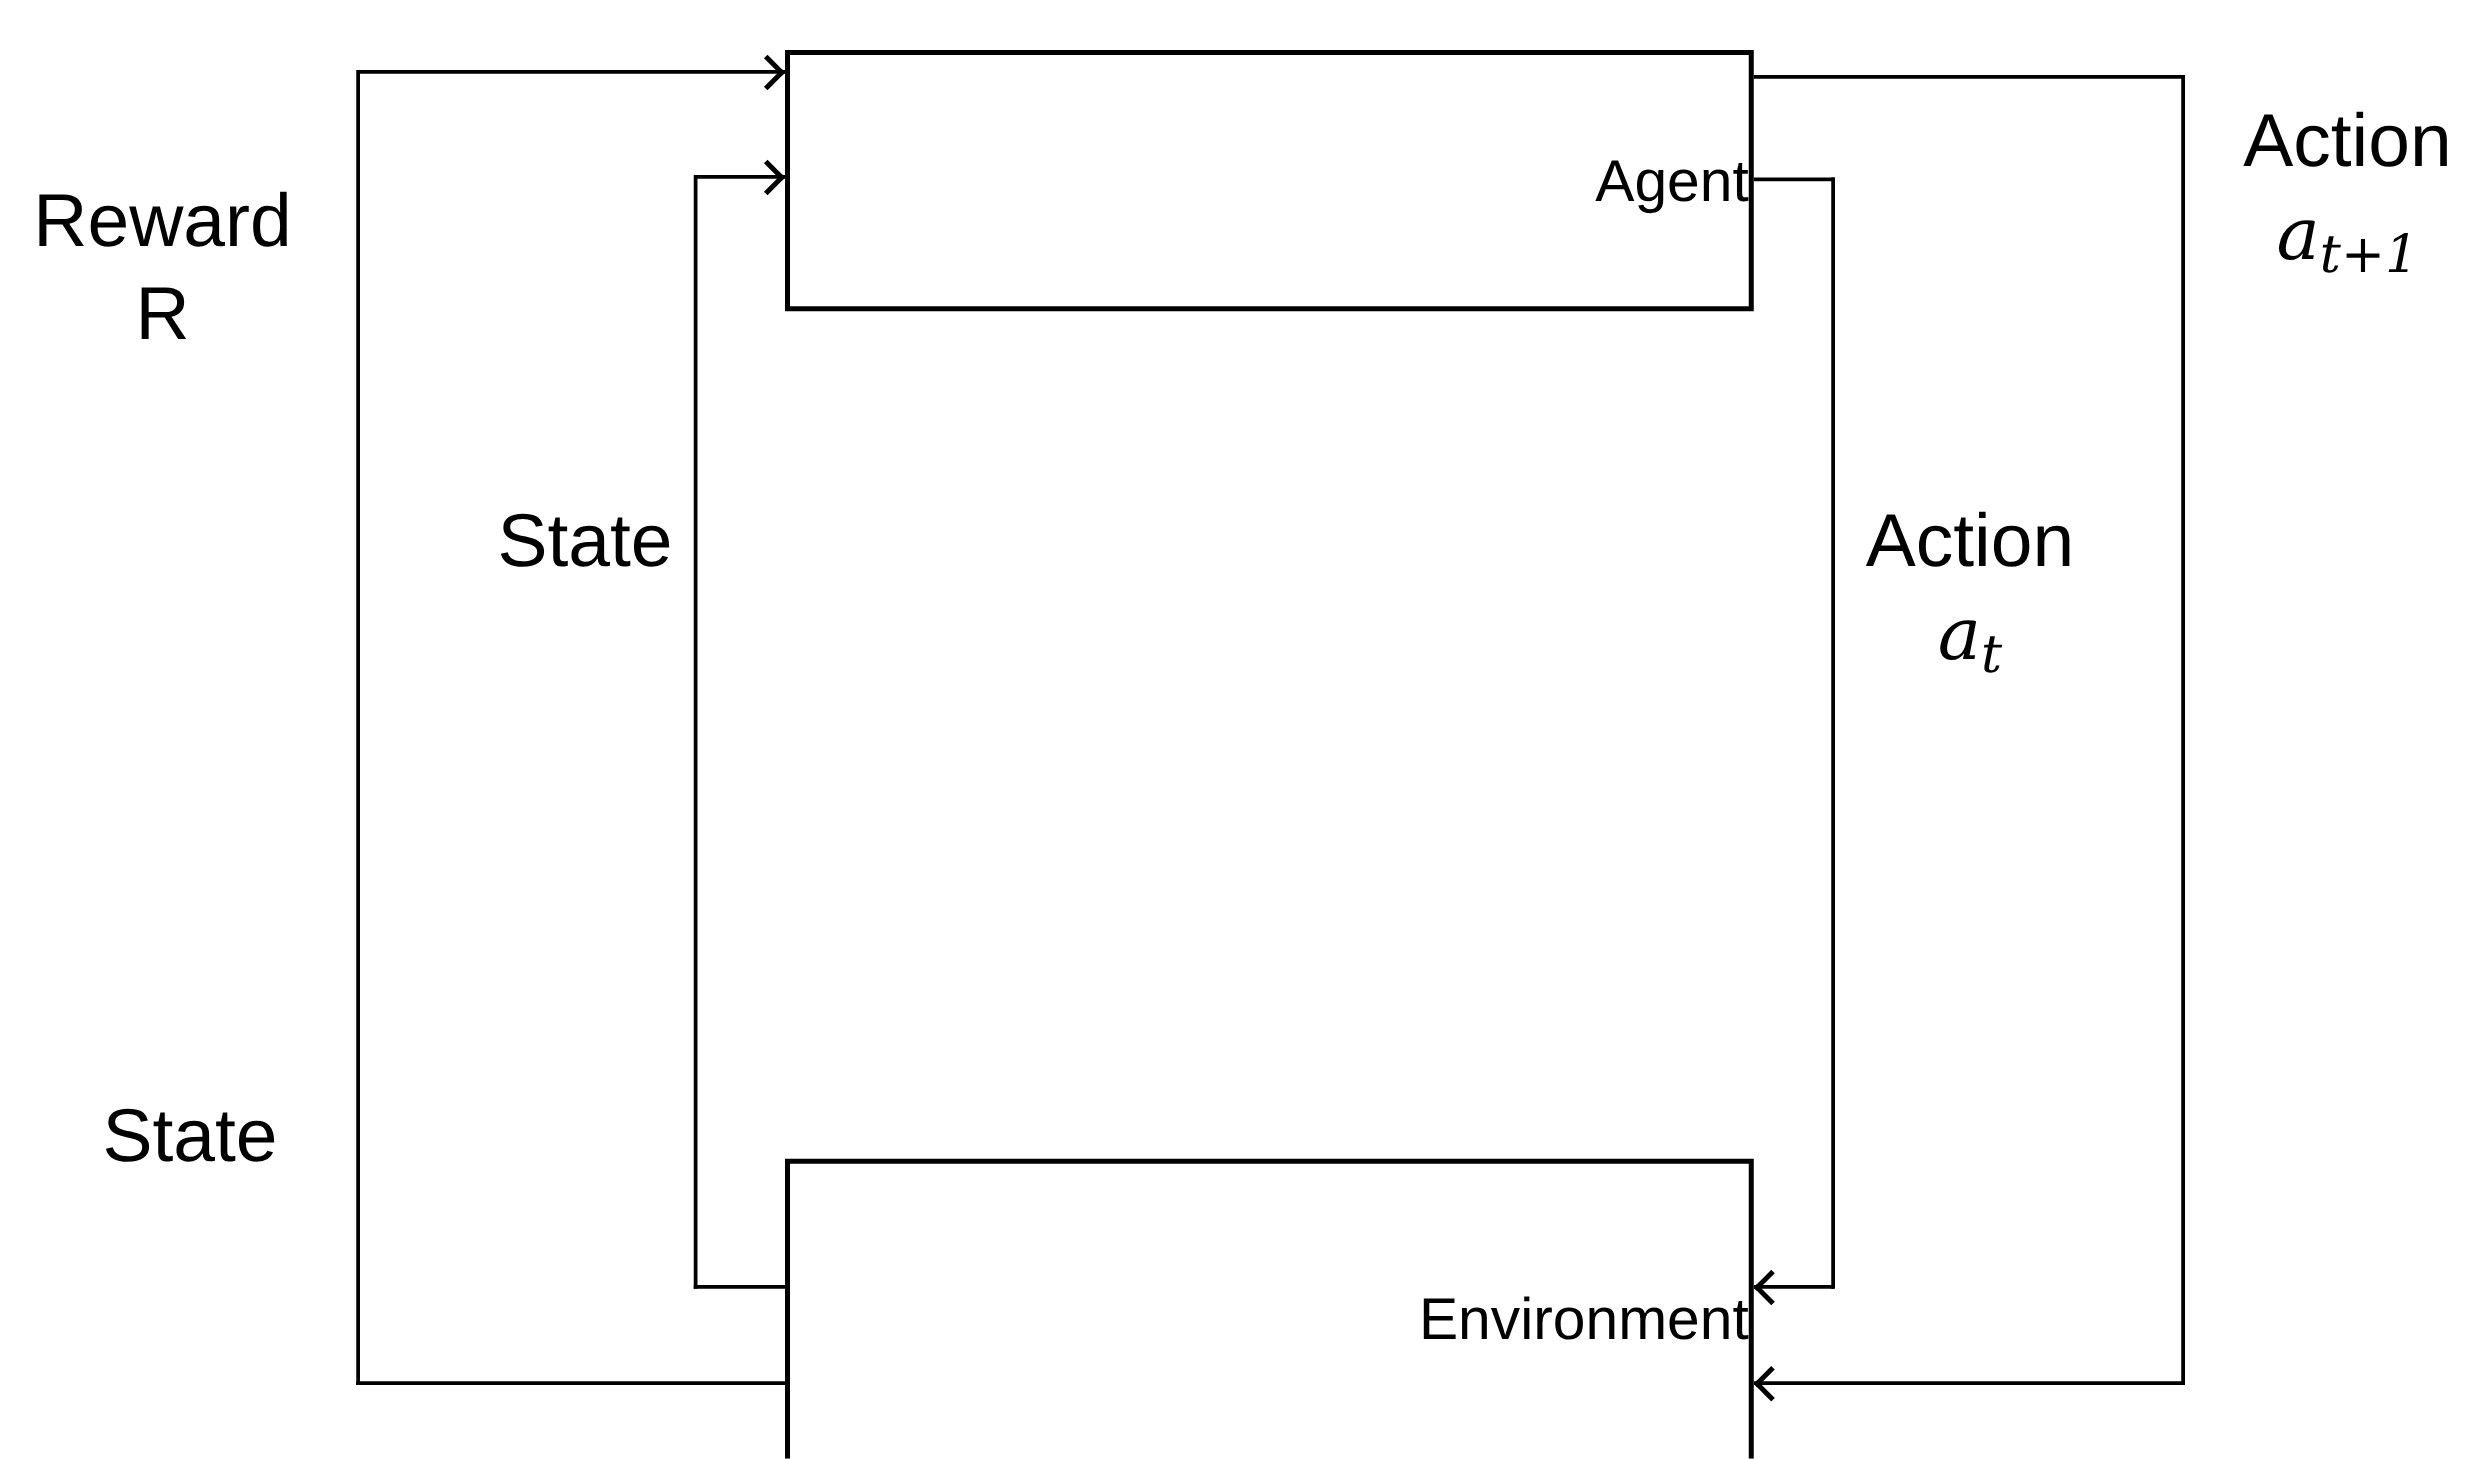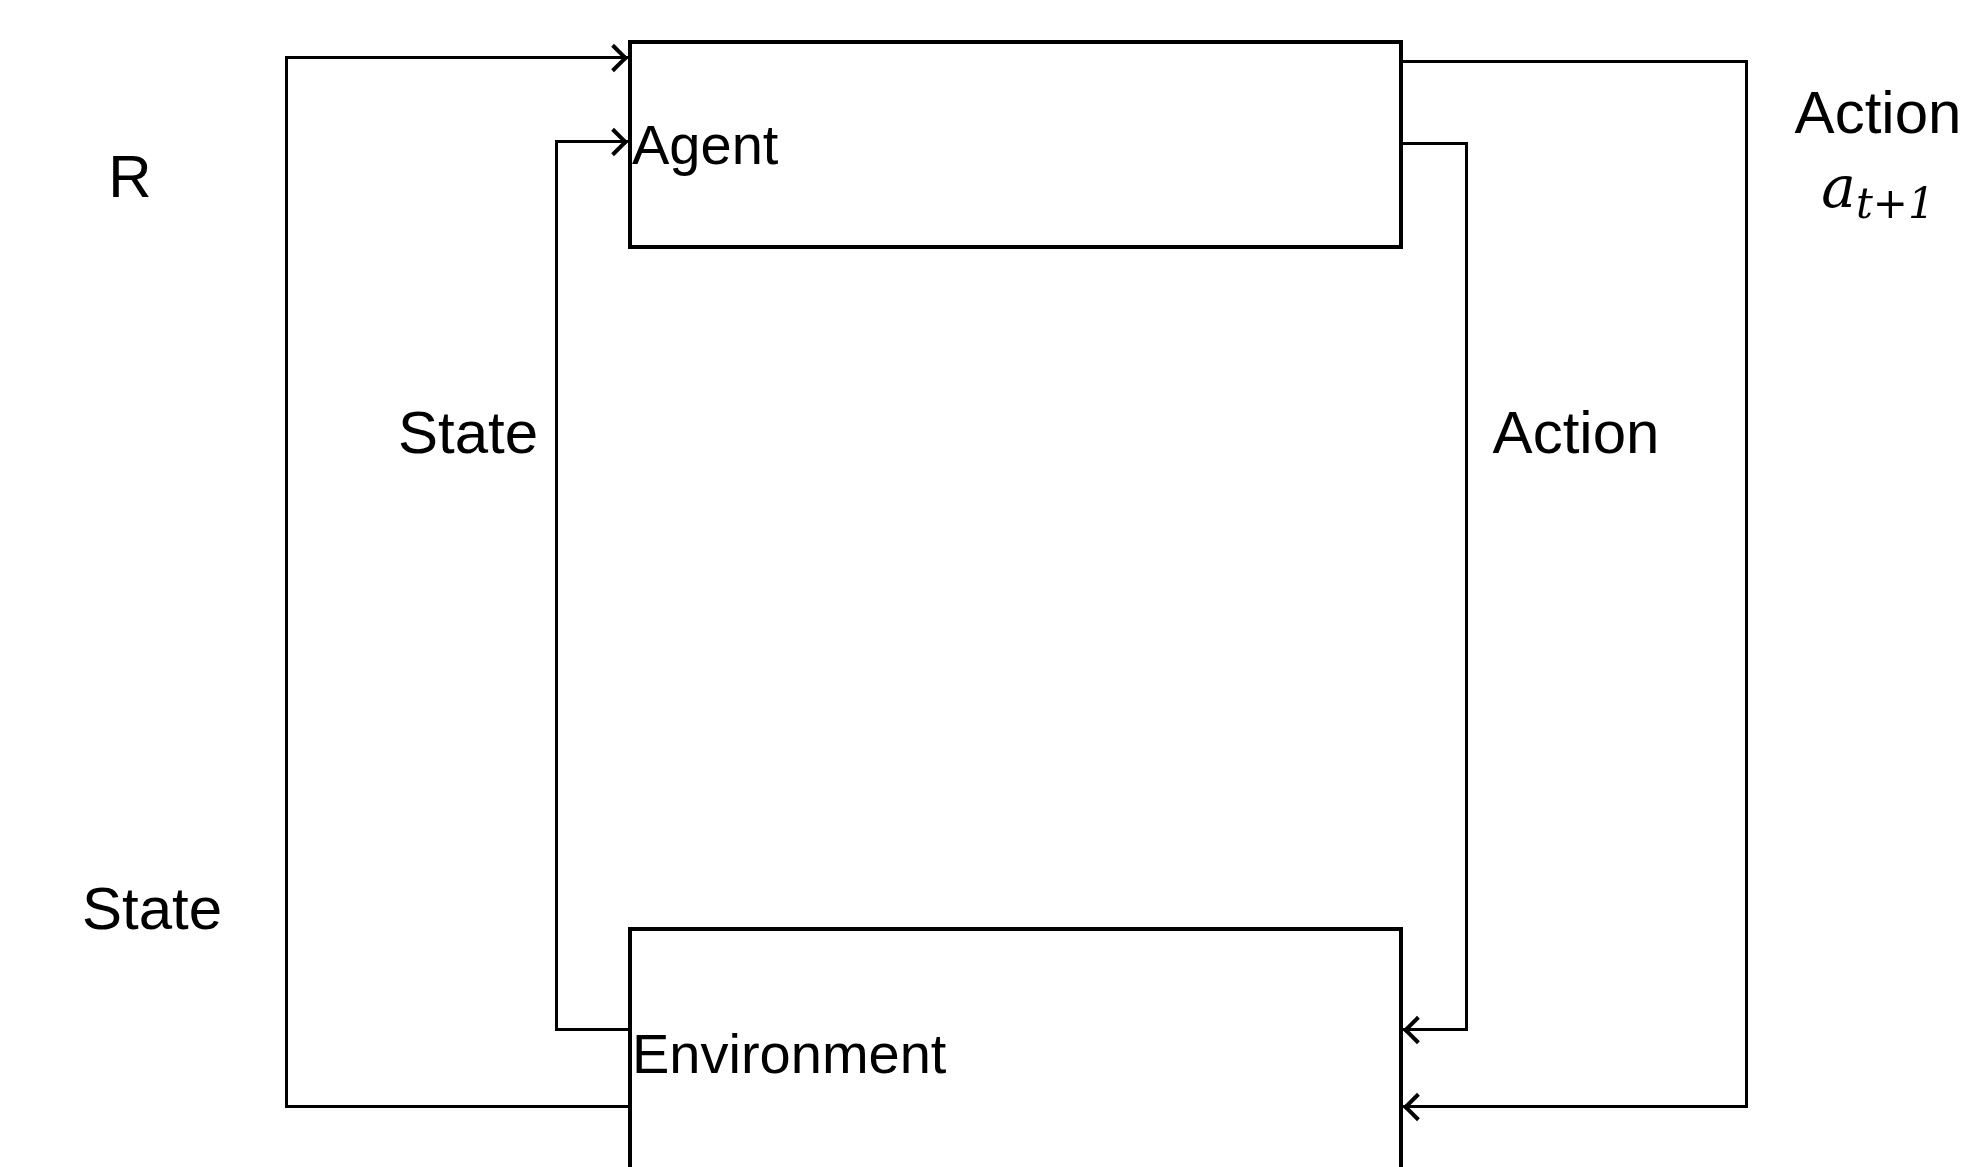--- a/index.html
+++ b/index.html
@@ -17,23 +17,23 @@
     overflow: hidden;
   }
 
   
   .node {
     position: absolute;
     border: 4px solid #000000;
     background: #ffffff;
     display: flex;
     align-items: center;
-    justify-content: flex-start;
+    justify-content: flex-end;
     box-sizing: border-box;
-    font-size: 56px;
+    font-size: 47px;
     line-height: 1;
   }
   .node-agent { left: 628px; top: 40px;  width: 775px; height: 209px; }
   .node-env   { left: 628px; top: 927px; width: 775px; height: 254px; }
 
   
   .line {
     position: absolute;
     background: #000000;
   }
@@ -123,29 +123,31 @@
   <div class="arrow arrow-left ah-at1"></div>
 
   <div class="node node-agent">
     <span>Agent</span>
   </div>
   <div class="node node-env">
     <span>Environment</span>
   </div>
 
   <div class="lbl lbl-reward">
+    <div>Reward</div>
     <div>R</div>
   </div>
 
   <div class="lbl lbl-state-t">
     <div>State</div>
   </div>
 
   <div class="lbl lbl-action-t">
     <div>Action</div>
+    <div class="math"><span>a</span><sub>t</sub></div>
   </div>
 
   <div class="lbl lbl-action-t1">
     <div>Action</div>
     <div class="math"><span>a</span><sub>t+1</sub></div>
   </div>
 
   <div class="lbl lbl-state-t1">
     <div>State</div>
   </div>

